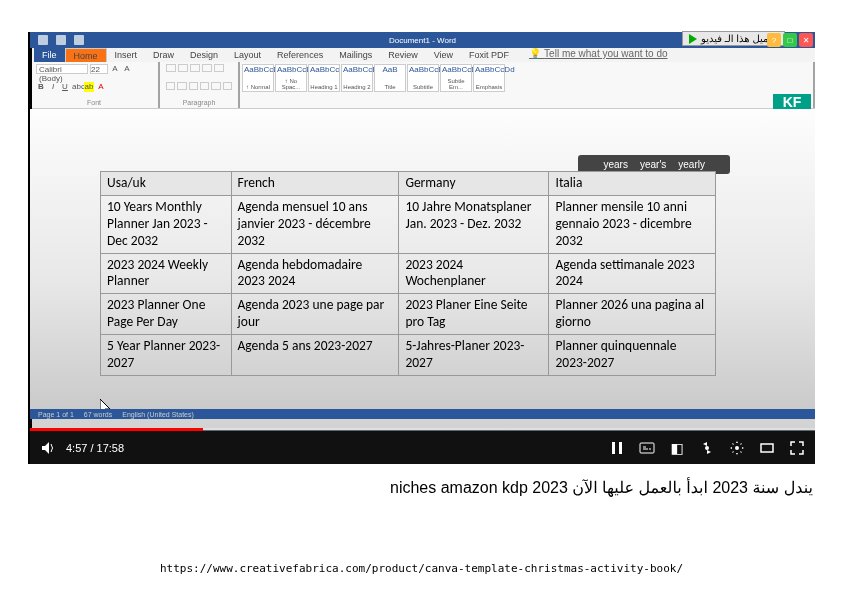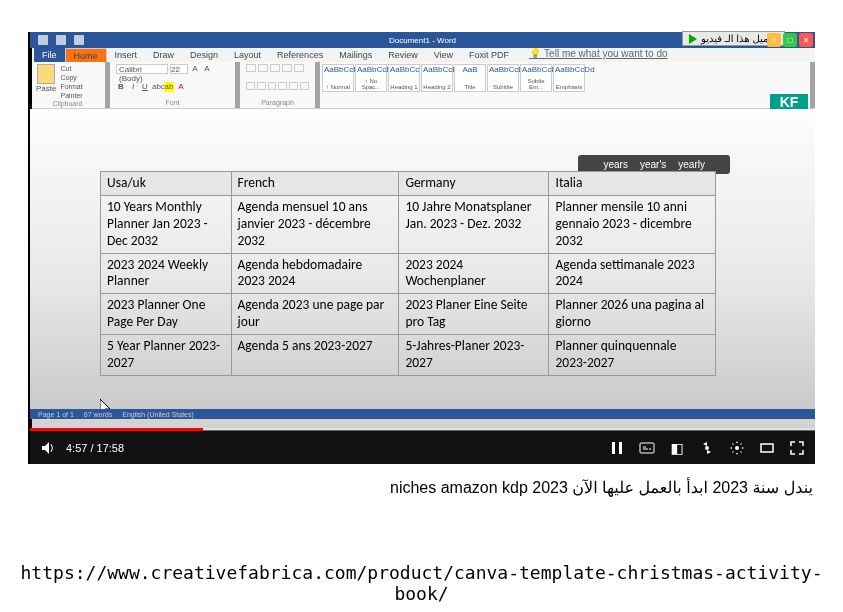--- a/index.html
+++ b/index.html
@@ -20,21 +20,21 @@
   
   
   .ribbon-tabs { height: 14px; background: #f3f3f3; display: flex; padding-left: 4px; font-size: 9px; color: #444; }
   .file-tab { background: #2b579a; color: #fff; padding: 2px 8px; }
   .tab { padding: 2px 8px; cursor: pointer; }
   .tab.active { background: #f97316; border: 1px solid #ccc; border-bottom: none; }
   .tell-me { margin-left: 12px; font-size: 10px; color: #666; text-decoration: underline; }
   
   
   .ribbon-body { height: 47px; background: #f8f8f8; border-bottom: 1px solid #ccc; display: flex; font-size: 8px; color: #555; }
-  .rgroup { border-right: 5px solid #a3a3a3; padding: 2px 6px; display: flex; flex-direction: column; justify-content: space-between; }
+  .rgroup { border-right: 2px solid #a3a3a3; padding: 2px 6px; display: flex; flex-direction: column; justify-content: space-between; }
   .rgroup-label { text-align: center; font-size: 7px; color: #888; }
   .clipboard { width: 80px; }
   .paste-btn { display: flex; flex-direction: column; align-items: center; }
   .paste-icon { width: 18px; height: 20px; background: #f9d978; border: 1px solid #aaa; }
   .cut-copy { font-size: 7px; line-height: 1.3; }
   .font-group { width: 130px; }
   .font-row { display: flex; gap: 2px; align-items: center; }
   .font-select { border: 1px solid #ccc; font-size: 8px; padding: 0 2px; width: 52px; height: 10px; background: #fff; }
   .size-select { border: 1px solid #ccc; font-size: 8px; width: 18px; height: 10px; background: #fff; }
   .fbtn { width: 10px; height: 10px; font-size: 8px; text-align: center; }
@@ -75,21 +75,21 @@
   .vctrl { width: 16px; height: 16px; display: flex; align-items: center; justify-content: center; cursor: pointer; }
   
   
   .win-taskbar { position: absolute; bottom: 21px; left: 0; right: 0; height: 13px; background: linear-gradient(to bottom, #1b2a3a, #0f1a28); display: flex; align-items: center; gap: 3px; padding-left: 240px; }
   .wtb-icon { width: 10px; height: 10px; border-radius: 1px; }
   
   
   .video-title { position: absolute; right: 30px; top: 478px; font-size: 16px; direction: rtl; }
   
   
-  .footer-url { position: absolute; left: 0; right: 0; top: 562px; text-align: center; font-family: monospace; font-size: 18px; }
+  .footer-url { position: absolute; left: 0; right: 0; top: 562px; text-align: center; font-family: monospace; font-size: 11px; }
   
   
   .video-frame::before { content:''; position:absolute; left:-2px; top:0; bottom:0; width:4px; background:#000; }
 </style>
 </head>
 <body>
 
 <div class="video-frame">
 
   <div class="word-titlebar">
@@ -119,34 +119,20 @@
     <div class="tab">Layout</div>
     <div class="tab">References</div>
     <div class="tab">Mailings</div>
     <div class="tab">Review</div>
     <div class="tab">View</div>
     <div class="tab">Foxit PDF</div>
     <div class="tell-me">💡 <span>Tell me what you want to do</span></div>
   </div>
 
   <div class="ribbon-body">
-    <div class="rgroup clipboard">
-      <div style="display:flex;gap:4px">
-        <div class="paste-btn">
-          <div class="paste-icon"></div>
-          <span>Paste</span>
-        </div>
-        <div class="cut-copy">
-          <div>Cut</div>
-          <div>Copy</div>
-          <div>Format Painter</div>
-        </div>
-      </div>
-      <div class="rgroup-label">Clipboard</div>
-    </div>
     <div class="rgroup font-group">
       <div class="font-row">
         <div class="font-select">Calibri (Body)</div>
         <div class="size-select">22</div>
         <div class="fbtn">A</div>
         <div class="fbtn">A</div>
       </div>
       <div class="font-row">
         <div class="fbtn"><b>B</b></div>
         <div class="fbtn"><i>I</i></div>

